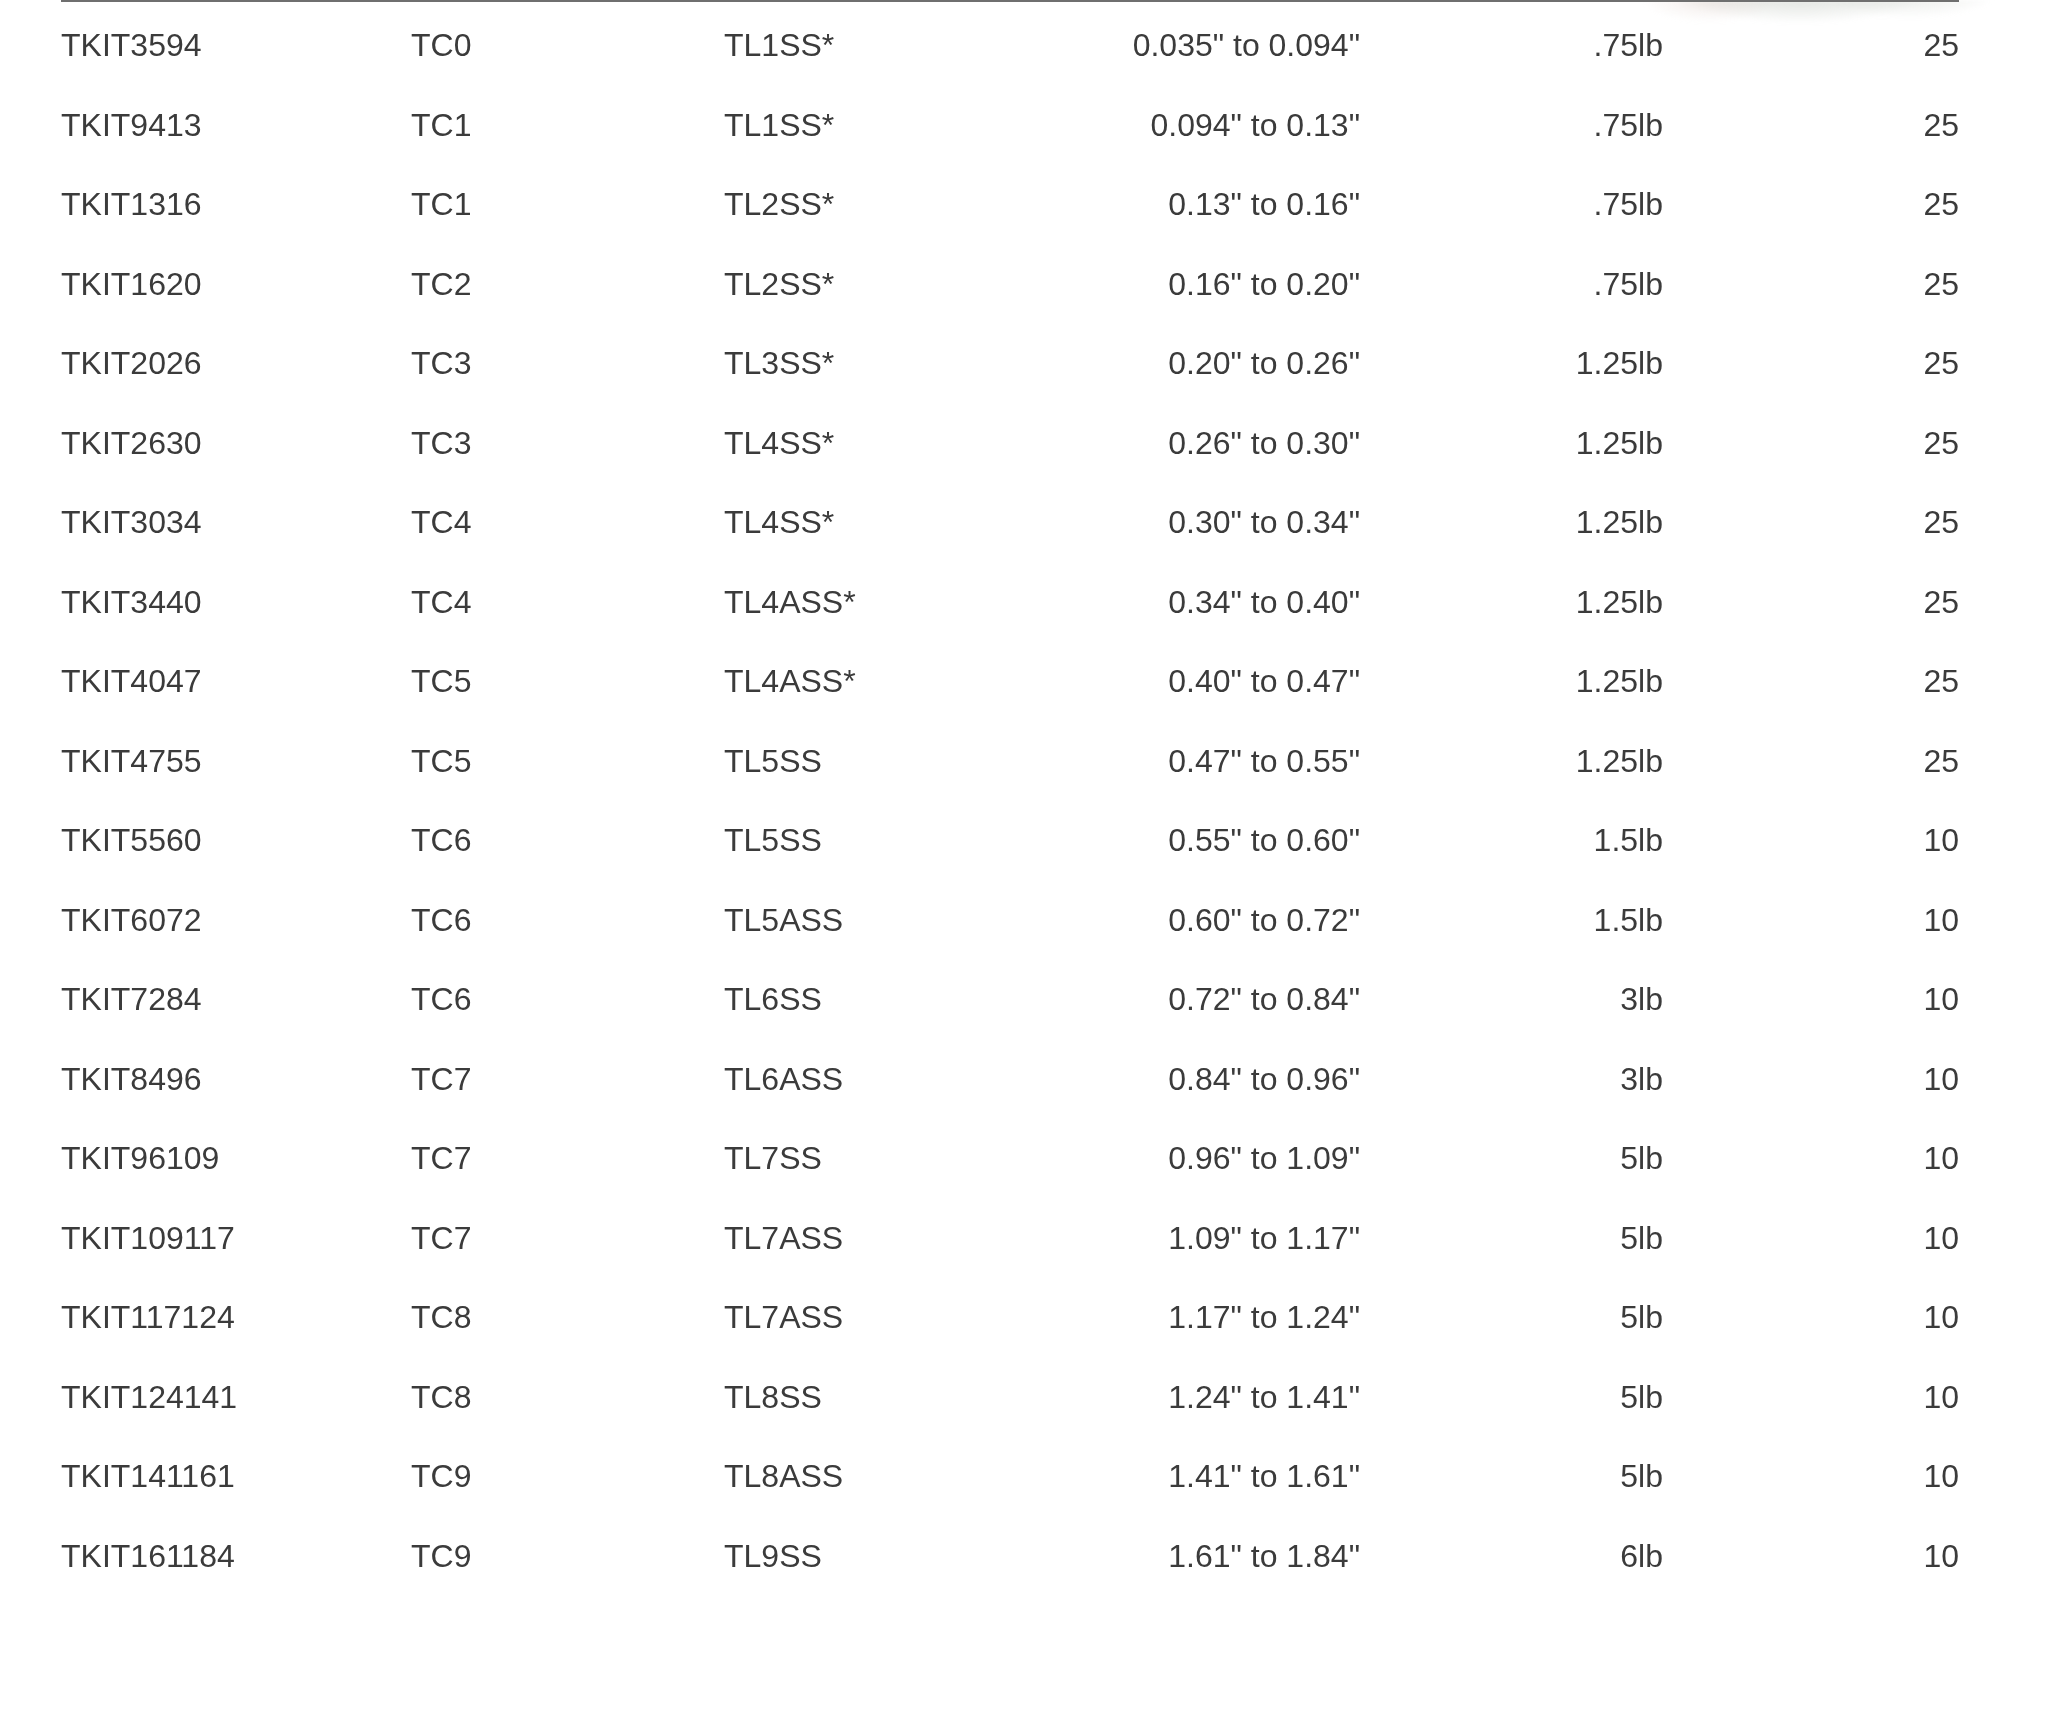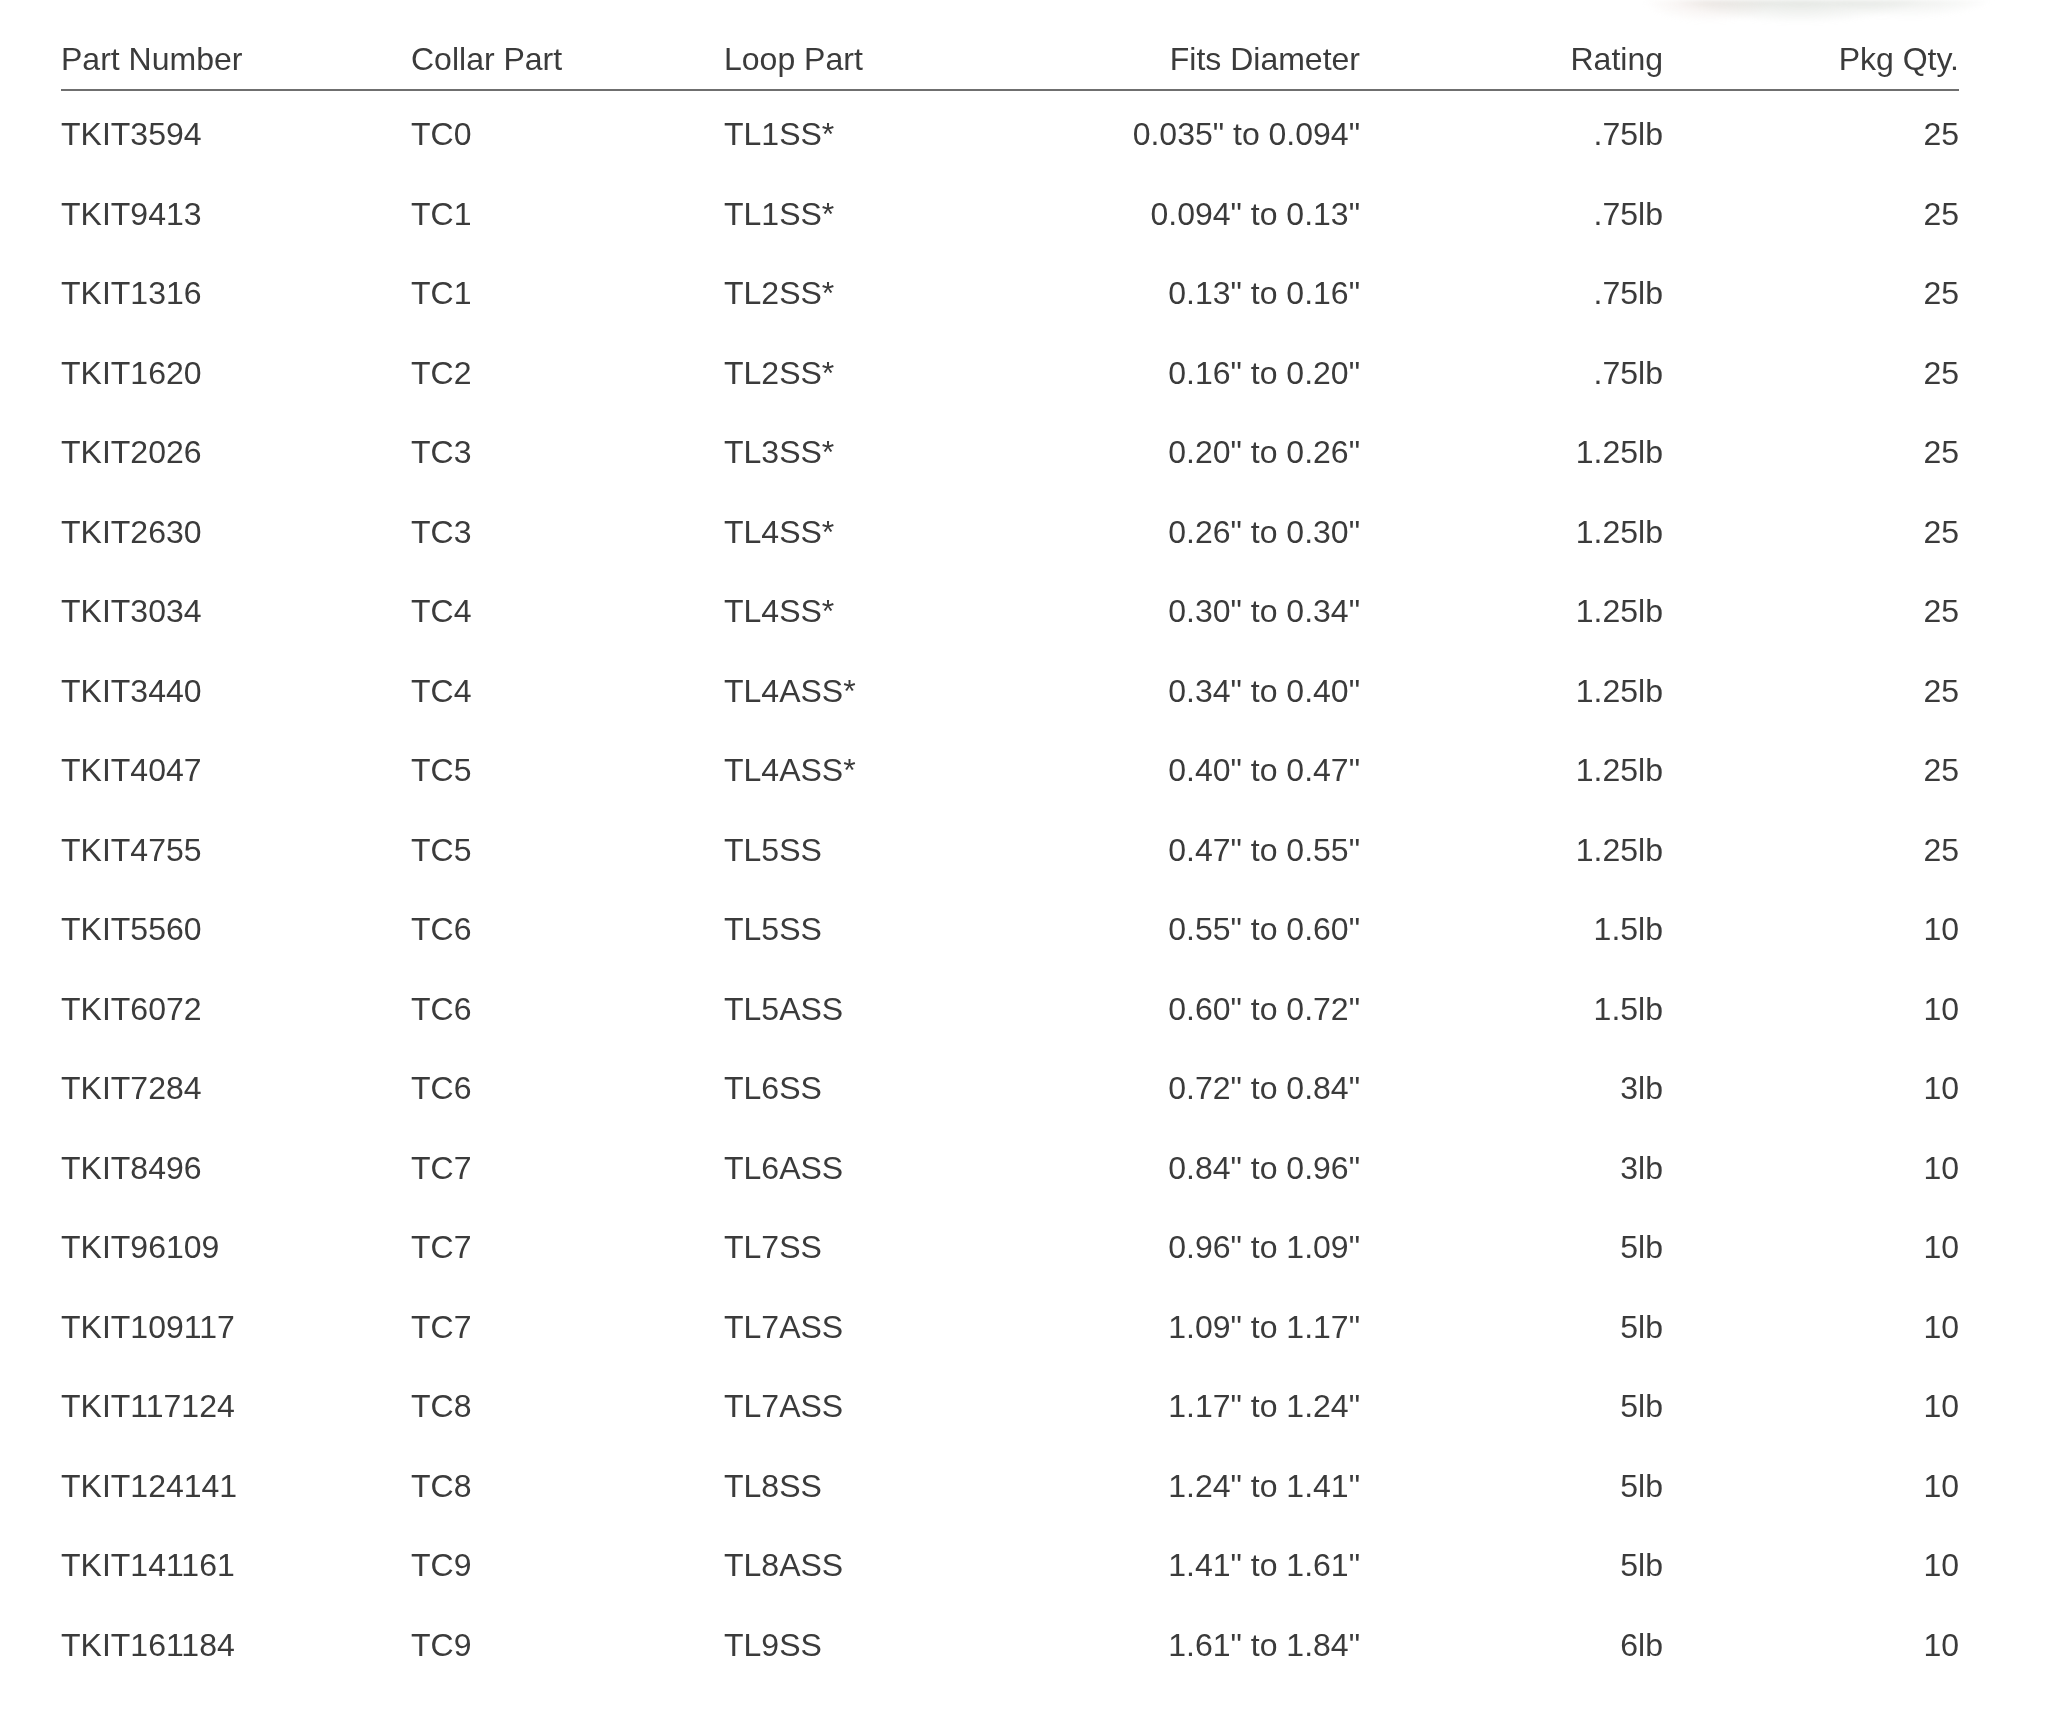--- a/index.html
+++ b/index.html
@@ -63,28 +63,20 @@
 </style>
 </head>
 <body>
 
 <div class="page">
 
   <div class="photo-remnant"></div>
 
   <div class="table">
 
-    <div class="thead">
-      <div class="th c0 left">Part Number</div>
-      <div class="th c1 left">Collar Part</div>
-      <div class="th c2 left">Loop Part</div>
-      <div class="th c3 right">Fits Diameter</div>
-      <div class="th c4 right">Rating</div>
-      <div class="th c5 right">Pkg Qty.</div>
-    </div>
 
     <hr class="divider">
 
     <div class="tbody">
         <div class="tr">
           <div class="td c0 left">TKIT3594</div>
           <div class="td c1 left">TC0</div>
           <div class="td c2 left">TL1SS*</div>
           <div class="td c3 right">0.035" to 0.094"</div>
           <div class="td c4 right">.75lb</div>

